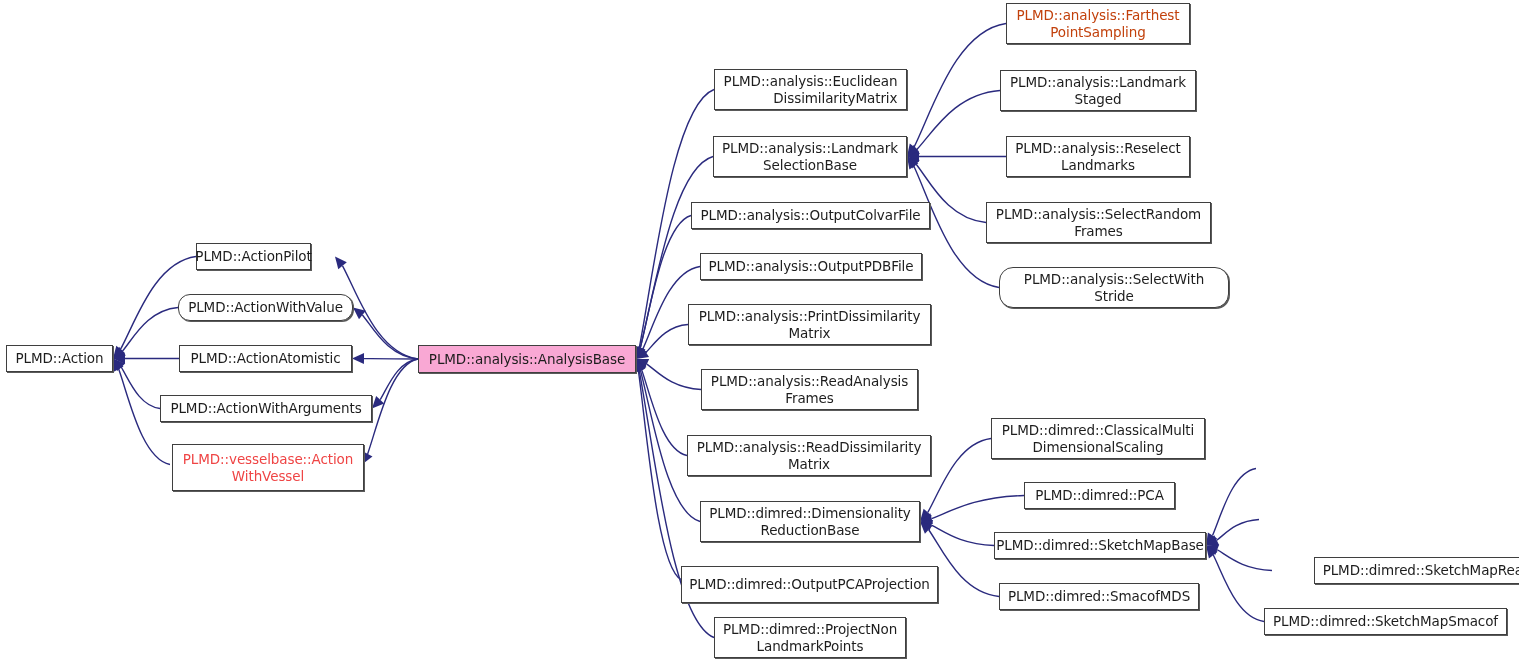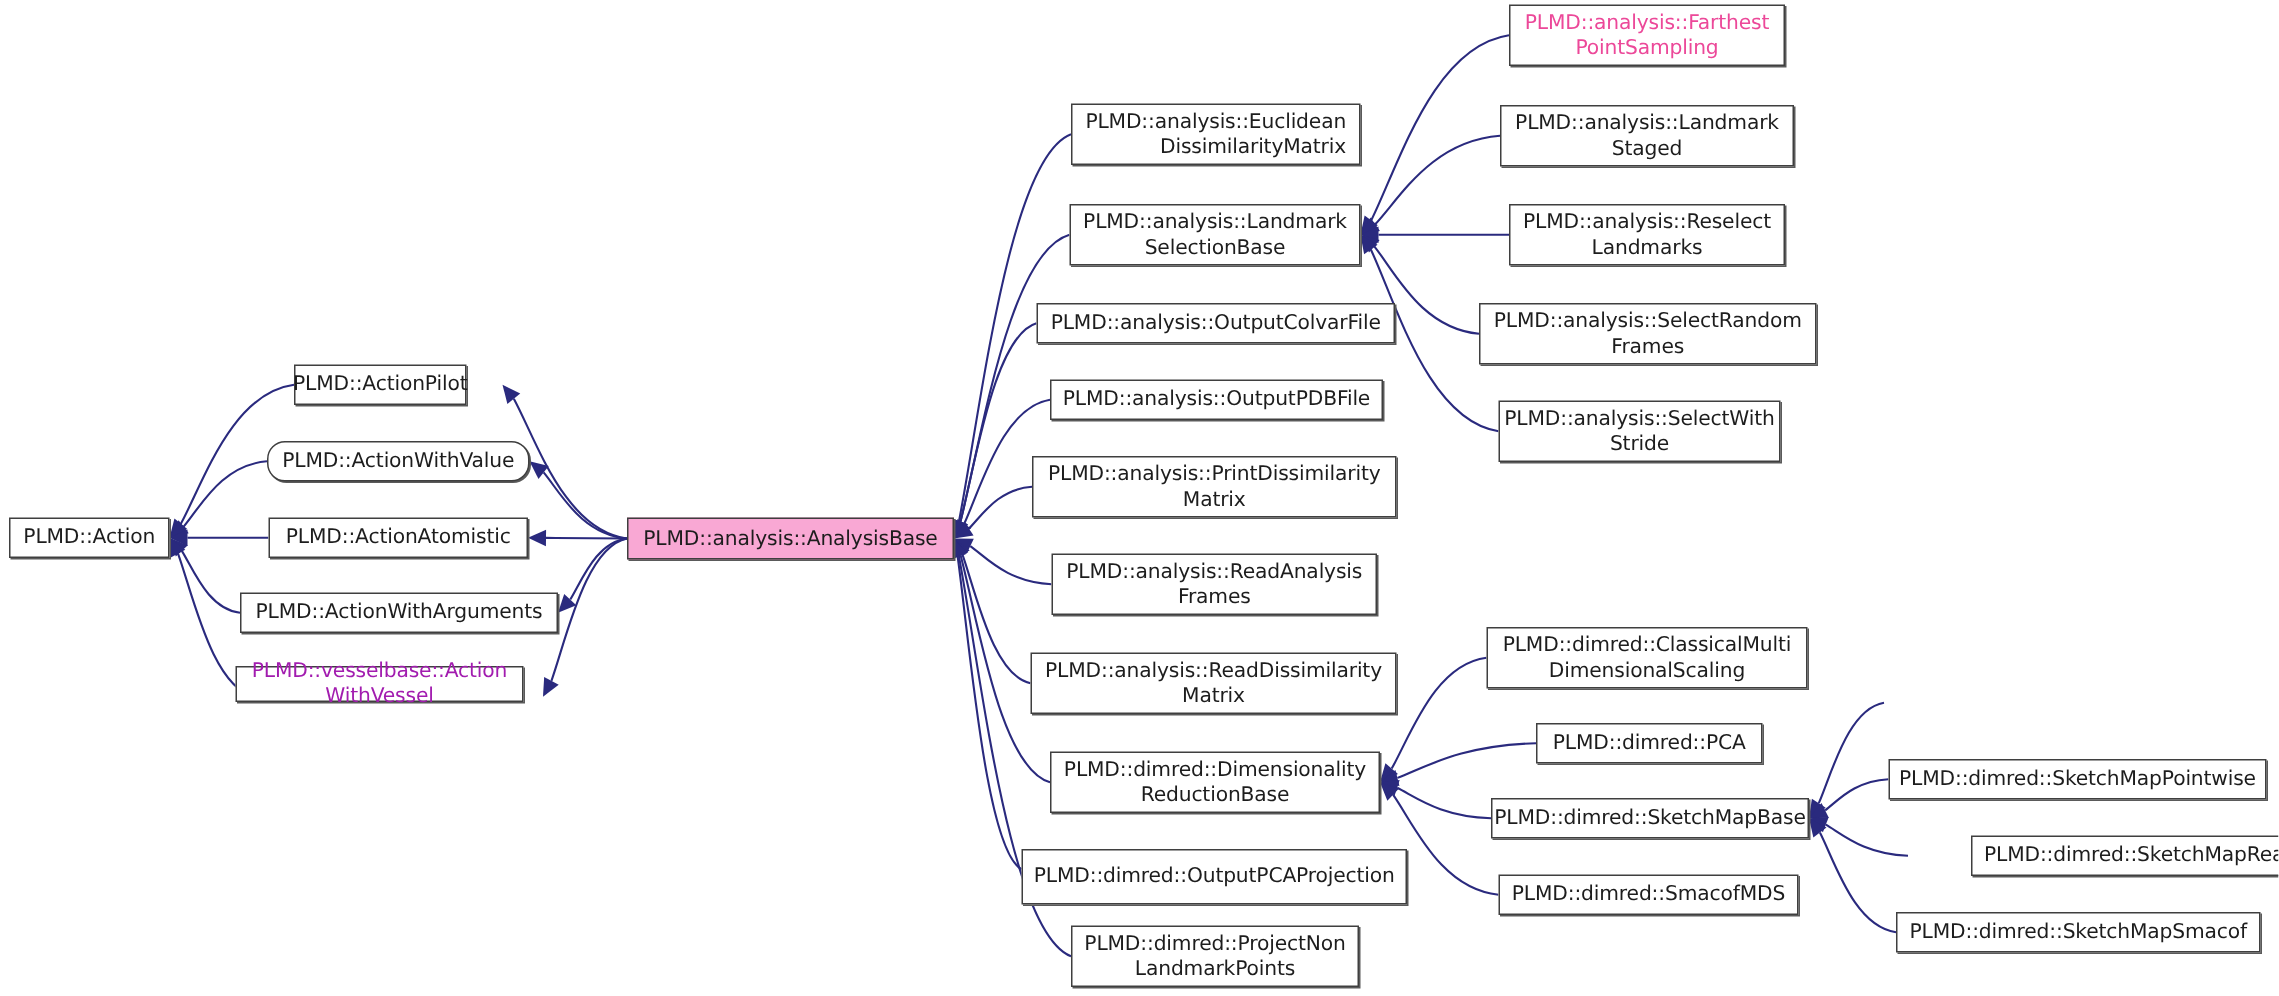--- a/index.html
+++ b/index.html
@@ -103,51 +103,50 @@
       <path d="M 1272 570.5 C 1241.8720523389131 569.255043485079, 1228.1775306747827 555.9755073259223, 1217.2219133434783 549.7507247513175" fill="none" stroke="#2a2a7e" stroke-width="1.4"></path>
       <polygon points="1206,545.5 1219.1701621878321,544.6073478022233 1215.2736644991244,554.8941017004117" fill="#2a2a7e"></polygon>
       <path d="M 1264 621.5 C 1236.1040439077112 617.5123648971525, 1223.4240638657618 574.9775904667787, 1213.2800798322023 555.0394149525409" fill="none" stroke="#2a2a7e" stroke-width="1.4"></path>
       <polygon points="1206,545.5 1217.6523116854503,551.7027116961149 1208.9078479789544,558.376118208967" fill="#2a2a7e"></polygon>
     </svg>
 <div class="node" style="left: 6px; top: 345px; width: 107px; height: 27px; border-color: rgb(63, 63, 63); color: rgb(29, 29, 29);">PLMD::Action</div>
     <div class="node" style="left: 196px; top: 243px; width: 115px; height: 27px; border-color: rgb(63, 63, 63); color: rgb(29, 29, 29); text-align: center;">PLMD::ActionPilot</div>
     <div class="node" style="left: 178px; top: 294px; width: 175px; height: 27px; border-color: rgb(63, 63, 63); color: rgb(29, 29, 29); border-radius: 12px;">PLMD::ActionWithValue</div>
     <div class="node" style="left: 179px; top: 345px; width: 173px; height: 27px; border-color: rgb(63, 63, 63); color: rgb(29, 29, 29);">PLMD::ActionAtomistic</div>
     <div class="node" style="left: 160px; top: 395px; width: 212px; height: 27px; border-color: rgb(63, 63, 63); color: rgb(29, 29, 29);">PLMD::ActionWithArguments</div>
-    <div class="node" style="left: 157px; top: 444px; width: 192px; height: 24px; border-color: rgb(63, 63, 63); color: #a21caf;">PLMD::vesselbase::Action
+    <div class="node" style="left: 172px; top: 444px; width: 192px; height: 47px; border-color: rgb(63, 63, 63); color: #ef4444;">PLMD::vesselbase::Action
 WithVessel</div>
     <div class="node highlight" style="left: 418px; top: 345px; width: 218px; height: 28px; border-color: rgb(63, 63, 63); color: rgb(29, 29, 29); background: #f9a8d4;">PLMD::analysis::AnalysisBase</div>
     <div class="node" style="left: 714px; top: 69px; width: 193px; height: 41px; border-color: rgb(63, 63, 63); color: rgb(29, 29, 29); text-align: right;">PLMD::analysis::Euclidean
 DissimilarityMatrix</div>
     <div class="node" style="left: 713px; top: 136px; width: 194px; height: 41px; border-color: rgb(63, 63, 63); color: rgb(29, 29, 29);">PLMD::analysis::Landmark
 SelectionBase</div>
     <div class="node" style="left: 691px; top: 202px; width: 239px; height: 27px; border-color: rgb(63, 63, 63); color: rgb(29, 29, 29);">PLMD::analysis::OutputColvarFile</div>
     <div class="node" style="left: 700px; top: 253px; width: 222px; height: 27px; border-color: rgb(63, 63, 63); color: rgb(29, 29, 29);">PLMD::analysis::OutputPDBFile</div>
     <div class="node" style="left: 688px; top: 304px; width: 243px; height: 41px; border-color: rgb(63, 63, 63); color: rgb(29, 29, 29);">PLMD::analysis::PrintDissimilarity
 Matrix</div>
     <div class="node" style="left: 701px; top: 369px; width: 217px; height: 41px; border-color: rgb(63, 63, 63); color: rgb(29, 29, 29);">PLMD::analysis::ReadAnalysis
 Frames</div>
     <div class="node" style="left: 687px; top: 435px; width: 244px; height: 41px; border-color: rgb(63, 63, 63); color: rgb(29, 29, 29);">PLMD::analysis::ReadDissimilarity
 Matrix</div>
     <div class="node" style="left: 700px; top: 501px; width: 220px; height: 41px; border-color: rgb(63, 63, 63); color: rgb(29, 29, 29);">PLMD::dimred::Dimensionality
 ReductionBase</div>
     <div class="node" style="left: 681px; top: 566px; width: 257px; height: 37px; border-color: rgb(63, 63, 63); color: rgb(29, 29, 29);">PLMD::dimred::OutputPCAProjection</div>
     <div class="node" style="left: 714px; top: 617px; width: 192px; height: 41px; border-color: rgb(63, 63, 63); color: rgb(29, 29, 29);">PLMD::dimred::ProjectNon
 LandmarkPoints</div>
-    <div class="node" style="left: 1006px; top: 3px; width: 184px; height: 41px; border-color: rgb(63, 63, 63); color: #ec4899;">PLMD::analysis::Farthest
+    <div class="node" style="left: 1006px; top: 3px; width: 184px; height: 41px; border-color: rgb(63, 63, 63); color: #c2410c;">PLMD::analysis::Farthest
 PointSampling</div>
     <div class="node" style="left: 1000px; top: 70px; width: 196px; height: 41px; border-color: rgb(63, 63, 63); color: rgb(29, 29, 29);">PLMD::analysis::Landmark
 Staged</div>
     <div class="node" style="left: 1006px; top: 136px; width: 184px; height: 41px; border-color: rgb(63, 63, 63); color: rgb(29, 29, 29);">PLMD::analysis::Reselect
 Landmarks</div>
     <div class="node" style="left: 986px; top: 202px; width: 225px; height: 41px; border-color: rgb(63, 63, 63); color: rgb(29, 29, 29);">PLMD::analysis::SelectRandom
 Frames</div>
-    <div class="node" style="left: 999px; top: 267px; width: 188px; height: 41px; border-color: rgb(63, 63, 63); color: rgb(29, 29, 29);">PLMD::analysis::SelectWith
+    <div class="node" style="left: 999px; top: 267px; width: 230px; height: 41px; border-color: rgb(63, 63, 63); color: rgb(29, 29, 29); border-radius: 14px;">PLMD::analysis::SelectWith
 Stride</div>
     <div class="node" style="left: 991px; top: 418px; width: 214px; height: 41px; border-color: rgb(63, 63, 63); color: rgb(29, 29, 29);">PLMD::dimred::ClassicalMulti
 DimensionalScaling</div>
     <div class="node" style="left: 1024px; top: 482px; width: 151px; height: 27px; border-color: rgb(63, 63, 63); color: rgb(29, 29, 29);">PLMD::dimred::PCA</div>
     <div class="node" style="left: 994px; top: 532px; width: 212px; height: 27px; border-color: rgb(63, 63, 63); color: rgb(29, 29, 29);">PLMD::dimred::SketchMapBase</div>
     <div class="node" style="left: 999px; top: 583px; width: 200px; height: 27px; border-color: rgb(63, 63, 63); color: rgb(29, 29, 29);">PLMD::dimred::SmacofMDS</div>
-    <div class="node" style="left: 1259px; top: 506px; width: 252px; height: 27px; border-color: rgb(63, 63, 63); color: rgb(29, 29, 29);">PLMD::dimred::SketchMapPointwise</div>
     <div class="node" style="left: 1272px; top: 557px; width: 226px; height: 27px; border-color: rgb(63, 63, 63); color: rgb(29, 29, 29); margin-left: 42px;">PLMD::dimred::SketchMapRead</div>
     <div class="node" style="left: 1264px; top: 608px; width: 243px; height: 27px; border-color: rgb(63, 63, 63); color: rgb(29, 29, 29);">PLMD::dimred::SketchMapSmacof</div>
   </div>
 
 </body></html>

